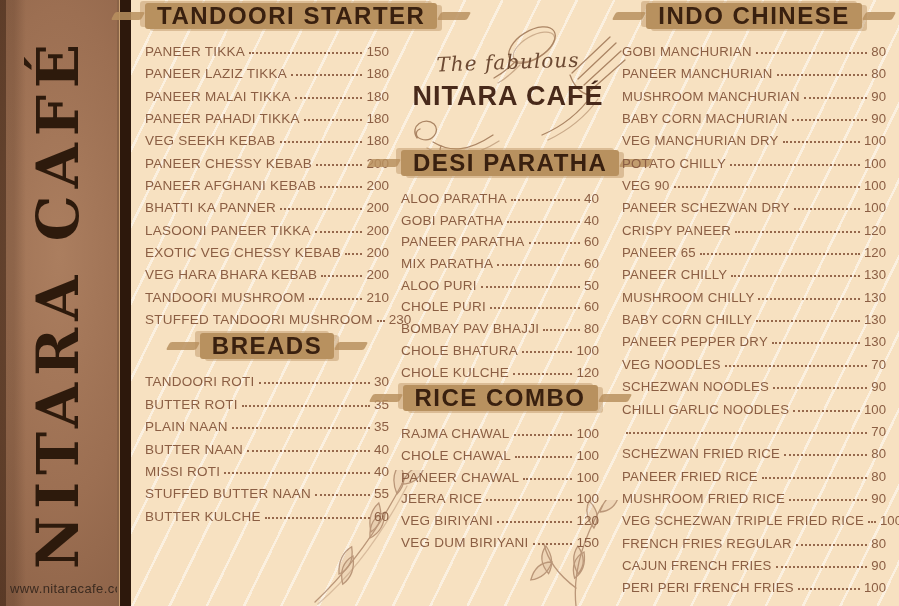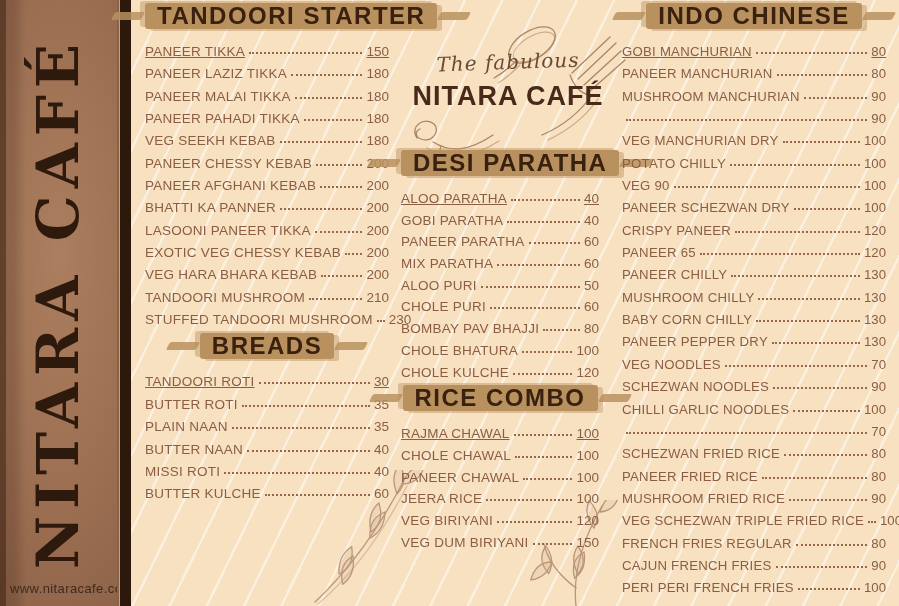--- a/index.html
+++ b/index.html
@@ -26,21 +26,21 @@
     background-color:#f7e1c1;
     background-image:repeating-linear-gradient(116deg,
       rgba(255,255,255,0) 0 31px, rgba(255,255,255,.5) 31px 33.5px);}
 
   .col{position:absolute;}
   .col1{left:14px;top:3px;width:244px;}
   .col2{left:270px;top:150px;width:198px;}
   .col3{left:491px;top:3px;width:264px;}
 
   .sec-header{text-align:center;height:26px;line-height:26px;margin-bottom:9px;}
-  .sec-header + .row{margin-top:12px;text-decoration:underline;}
+  .sec-header + .row{margin-top:12px;}
   .brush{display:inline-block;position:relative;padding:0 12px;border-radius:3px;
     background:#b8915f;
     box-shadow:5px 2px 0 rgba(184,145,95,.45), -5px -2px 0 rgba(184,145,95,.45);
     font-weight:700;font-size:24px;letter-spacing:1.5px;color:#39200f;white-space:nowrap;}
   .brush::before,.brush::after{content:'';position:absolute;top:50%;margin-top:-4px;
     width:30px;height:8px;background:#b8915f;opacity:.85;border-radius:2px;}
   .brush::before{right:100%;margin-right:2px;transform:skewX(-28deg);}
   .brush::after{left:100%;margin-left:2px;transform:skewX(-28deg);}
 
   .menu-section + .menu-section{margin-top:2px;}
@@ -248,20 +248,25 @@
             <span class="nm">BUTTER NAAN</span>
             <span class="dots"></span>
             <span class="pr">40</span>
           </div>
           <div class="row">
             <span class="nm">MISSI ROTI</span>
             <span class="dots"></span>
             <span class="pr">40</span>
           </div>
           <div class="row">
+            <span class="nm">STUFFED BUTTER NAAN</span>
+            <span class="dots"></span>
+            <span class="pr">55</span>
+          </div>
+          <div class="row">
             <span class="nm">BUTTER KULCHE</span>
             <span class="dots"></span>
             <span class="pr">60</span>
           </div>
         </section>
     </div>
 
     <div class="col col2">
       <section class="menu-section">
           <div class="sec-header"><span class="brush">DESI PARATHA</span></div>
@@ -358,20 +363,21 @@
             <span class="nm">PANEER MANCHURIAN</span>
             <span class="dots"></span>
             <span class="pr">80</span>
           </div>
           <div class="row">
             <span class="nm">MUSHROOM MANCHURIAN</span>
             <span class="dots"></span>
             <span class="pr">90</span>
           </div>
           <div class="row">
+            <span class="nm">BABY CORN MACHURIAN</span>
             <span class="dots"></span>
             <span class="pr">90</span>
           </div>
           <div class="row">
             <span class="nm">VEG MANCHURIAN DRY</span>
             <span class="dots"></span>
             <span class="pr">100</span>
           </div>
           <div class="row">
             <span class="nm">POTATO CHILLY</span>

